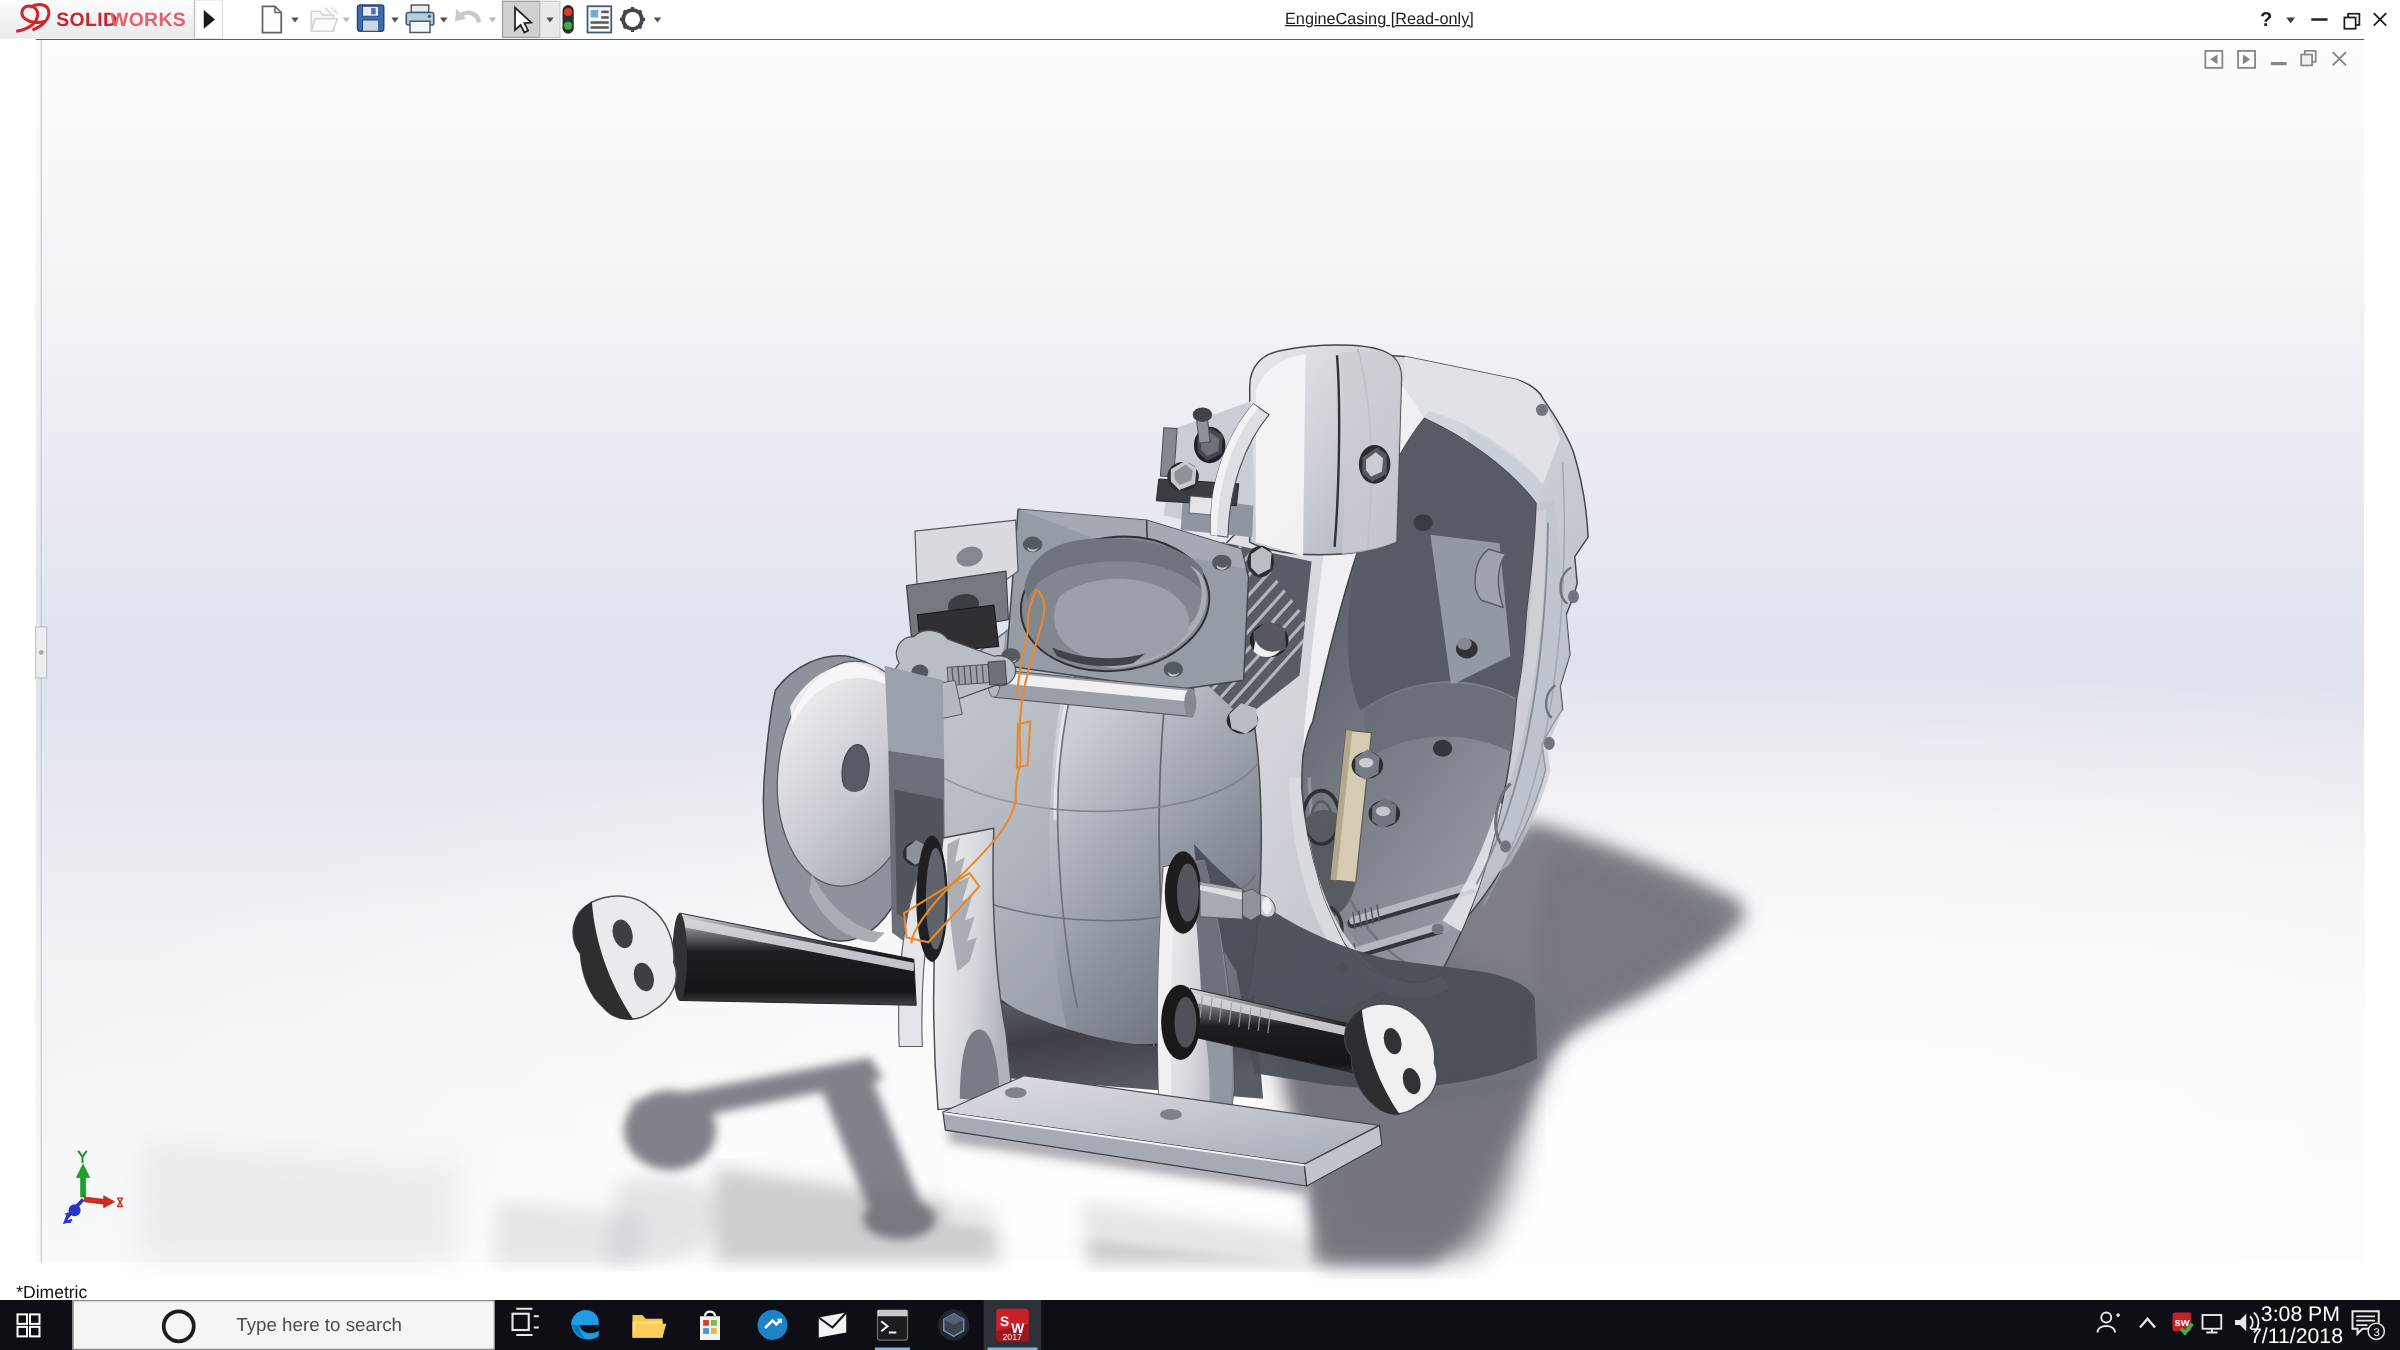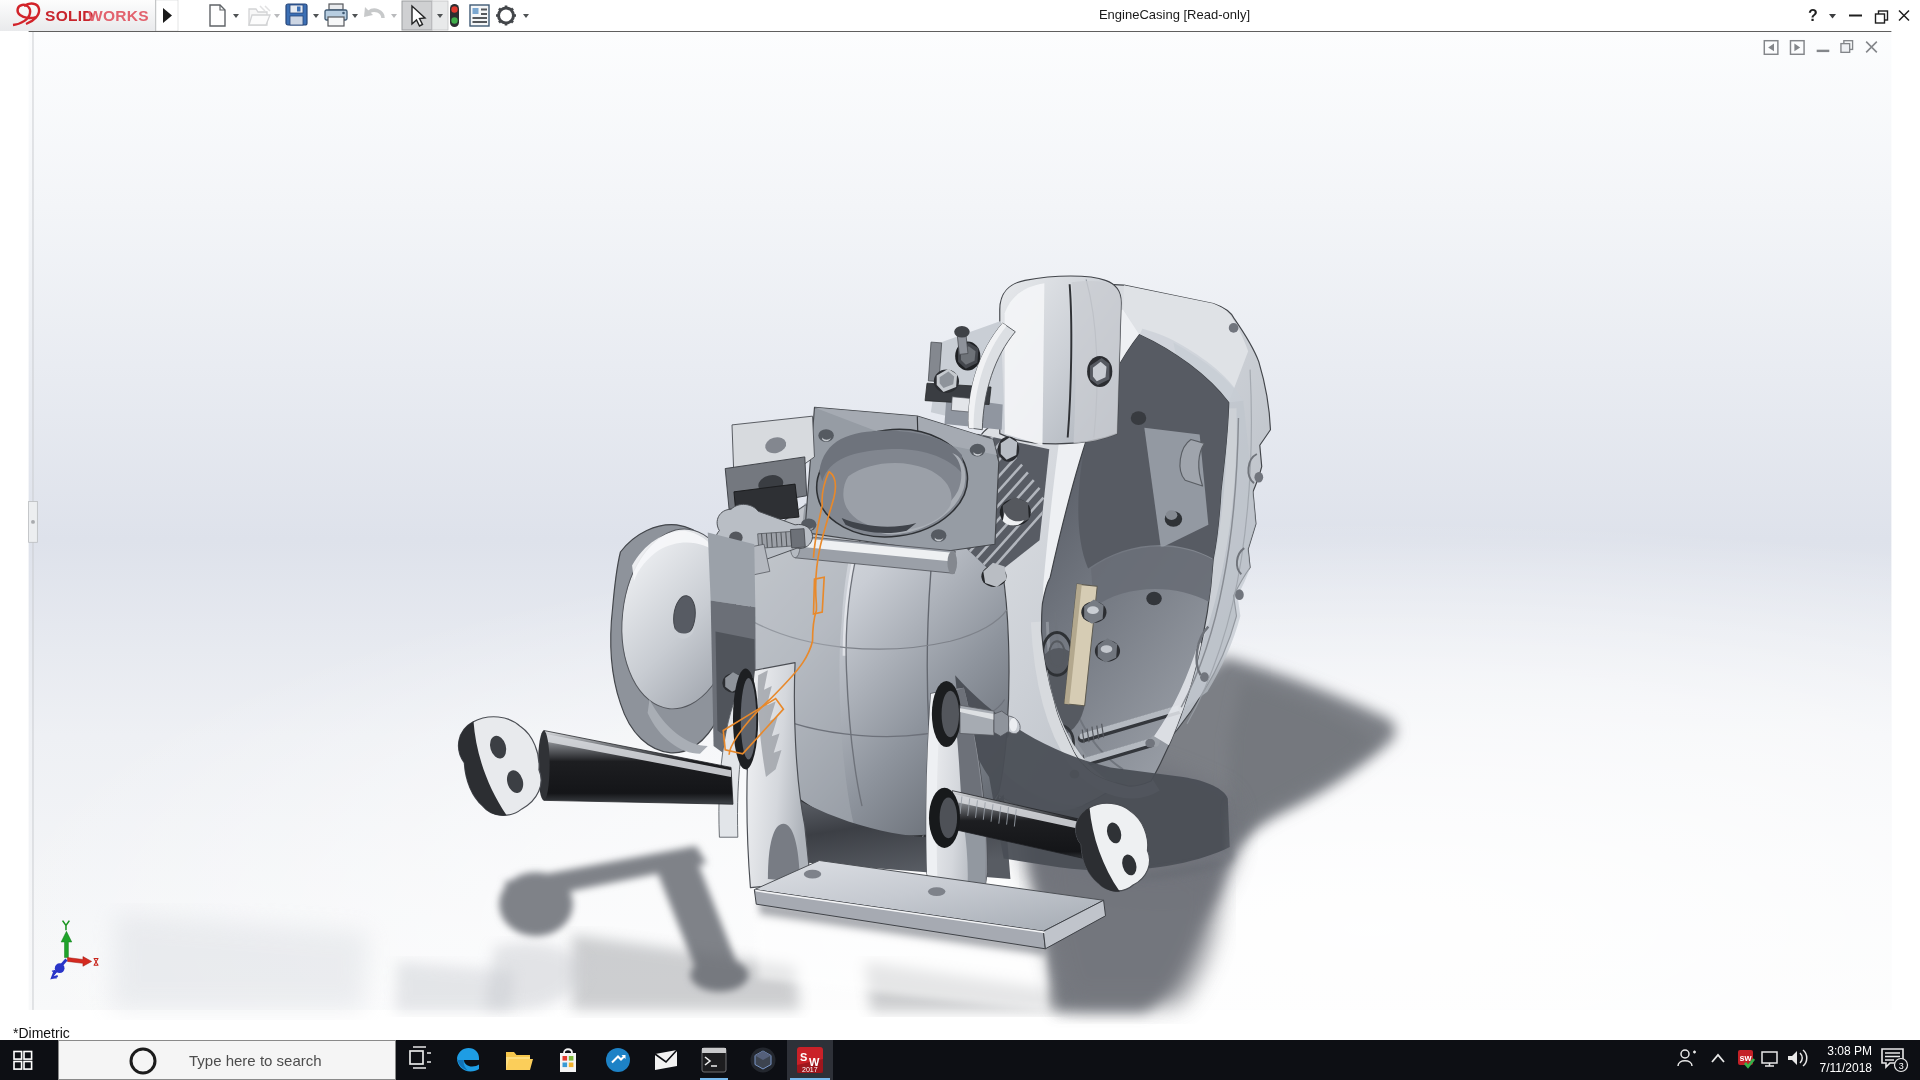--- a/index.html
+++ b/index.html
@@ -1,24 +1,24 @@
 <!DOCTYPE html>
 <html><head>
 <meta charset="utf-8">
 <style>
   * { margin:0; padding:0; box-sizing:border-box; }
   html,body { width:1920px; height:1080px; overflow:hidden; font-family:"Liberation Sans", sans-serif; background:#ffffff; }
   #titlebar { position:absolute; left:0; top:0; width:1900px; height:31px; background:#ffffff; z-index:30; }
-  #title { position:absolute; left:1090px; top:0; width:160px; text-align:right; font-size:13px; color:#1a1a1a; line-height:30px; }
+  #title { position:absolute; left:1028px; top:0; width:160px; text-align:left; font-size:13px; color:#1a1a1a; line-height:30px;text-decoration:underline; }
   #viewport { position:absolute; left:0; top:31px; width:1920px; height:1009px; z-index:10; }
   #dimetric { position:absolute; left:13px; top:1025px; font-size:14px; font-weight:normal; color:#111; z-index:20; letter-spacing:0px; }
   #taskbar { position:absolute; left:0; top:1040px; width:1920px; height:40px; background:#0d0f14; z-index:40; }
   #search { position:absolute; left:58px; top:0px; width:338px; height:40px; background:#f5f5f5; border:1px solid #8a8a8a; z-index:41; }
   #search span.txt { position:absolute; left:130px; top:11px; font-size:15px; color:#4d4d4d; }
-  #clock { position:absolute; left:1800px; top:1043px; width:72px; text-align:right; color:#ffffff; font-size:12px; line-height:17px; z-index:41; }
+  #clock { position:absolute; left:1800px; top:1043px; width:72px; text-align:right; color:#ffffff; font-size:17px; line-height:17px; z-index:41; }
 </style>
 </head>
 <body>
 
 <div id="titlebar">
   <svg width="1920" height="31" style="position:absolute;left:0;top:0">
 
     <defs>
       <linearGradient id="logobg" x1="0" y1="0" x2="0" y2="1">
         <stop offset="0" stop-color="#fdfdfd"></stop>

